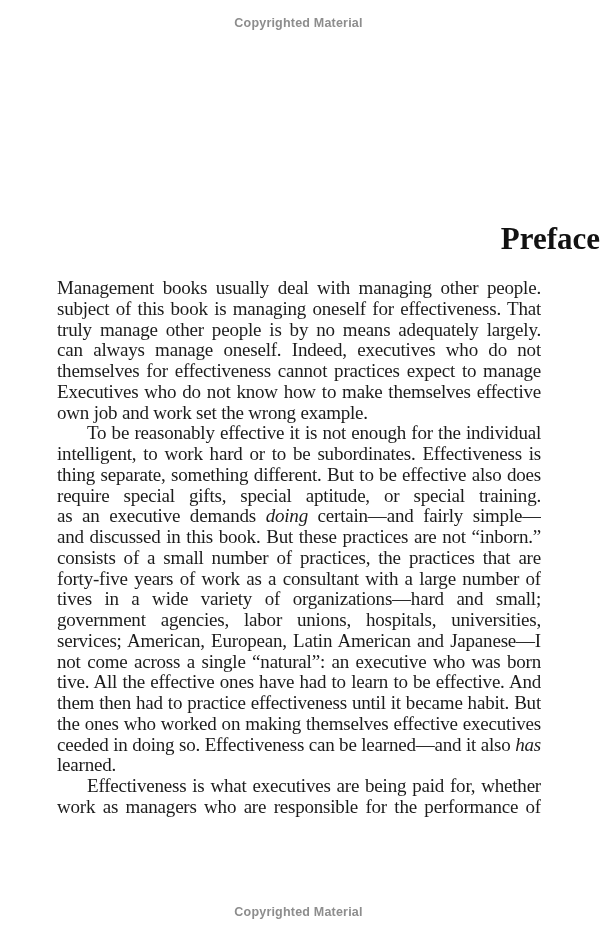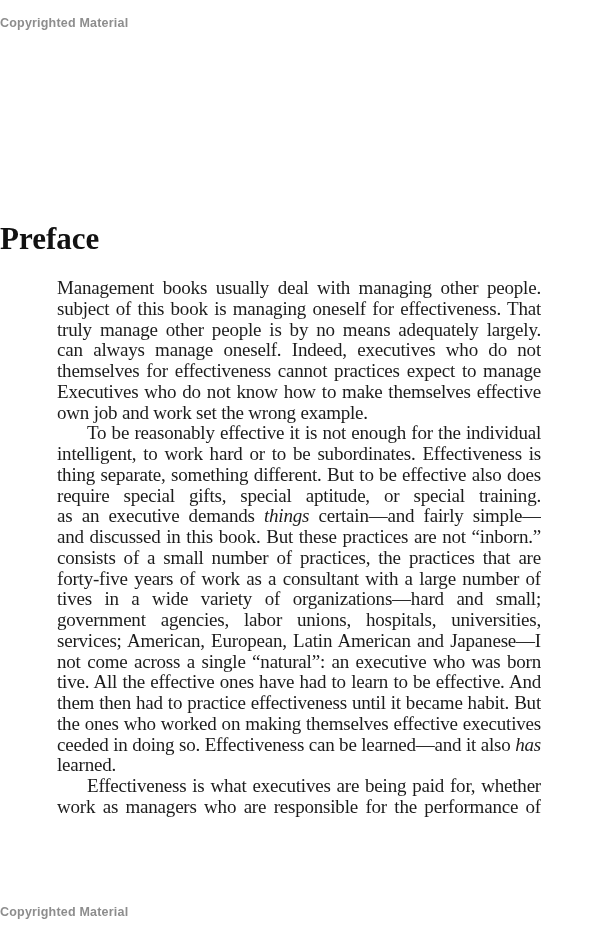--- a/index.html
+++ b/index.html
@@ -12,34 +12,35 @@
     width: 600px;
     height: 942px;
     background: #ffffff;
     overflow: hidden;
     font-family: "Liberation Serif", serif;
   }
   .watermark {
     position: absolute;
     left: 0;
     width: 597px;
+    text-align: center;
     font-family: "Liberation Sans", sans-serif;
     font-size: 12.5px;
     font-weight: bold;
     letter-spacing: 0.2px;
     color: #8d8d8d;
   }
   .watermark.top { top: 16px; }
   .watermark.bottom { top: 905px; }
   .page-title {
     position: absolute;
     top: 200px;
     left: 0;
     width: 600px;
-    text-align: left;
+    text-align: right;
     font-family: "Liberation Serif", serif;
     font-size: 31px;
     font-weight: bold;
     color: #121212;
   }
   .body-text {
     position: absolute;
     top: 278px;
     left: 57px;
     width: 484px;
@@ -76,21 +77,21 @@
         <div class="line"><span>can always manage oneself. Indeed, executives who do not manage</span></div>
         <div class="line"><span>themselves for effectiveness cannot practices expect to manage their</span></div>
         <div class="line"><span>Executives who do not know how to make themselves effective in their</span></div>
         <div class="line short"><span>own job and work set the wrong example.</span></div>
       </div>
       <div class="paragraph">
         <div class="line indent"><span>To be reasonably effective it is not enough for the individual to be</span></div>
         <div class="line"><span>intelligent, to work hard or to be subordinates. Effectiveness is some-</span></div>
         <div class="line"><span>thing separate, something different. But to be effective also does not</span></div>
         <div class="line"><span>require special gifts, special aptitude, or special training. Effectiveness</span></div>
-        <div class="line"><span>as an executive demands </span><span class="italic">things</span><span> certain—and fairly simple—things. It</span></div>
+        <div class="line"><span>as an executive demands </span><span class="italic">doing</span><span> certain—and fairly simple—things. It</span></div>
         <div class="line"><span>and discussed in this book. But these practices are not “inborn.” In</span></div>
         <div class="line"><span>consists of a small number of practices, the practices that are presented</span></div>
         <div class="line"><span>forty-five years of work as a consultant with a large number of execu-</span></div>
         <div class="line"><span>tives in a wide variety of organizations—hard and small; businesses,</span></div>
         <div class="line"><span>government agencies, labor unions, hospitals, universities, community</span></div>
         <div class="line"><span>services; American, European, Latin American and Japanese—I have</span></div>
         <div class="line"><span>not come across a single “natural”: an executive who was born effec-</span></div>
         <div class="line"><span>tive. All the effective ones have had to learn to be effective. And all of</span></div>
         <div class="line"><span>them then had to practice effectiveness until it became habit. But all</span></div>
         <div class="line"><span>the ones who worked on making themselves effective executives suc-</span></div>

